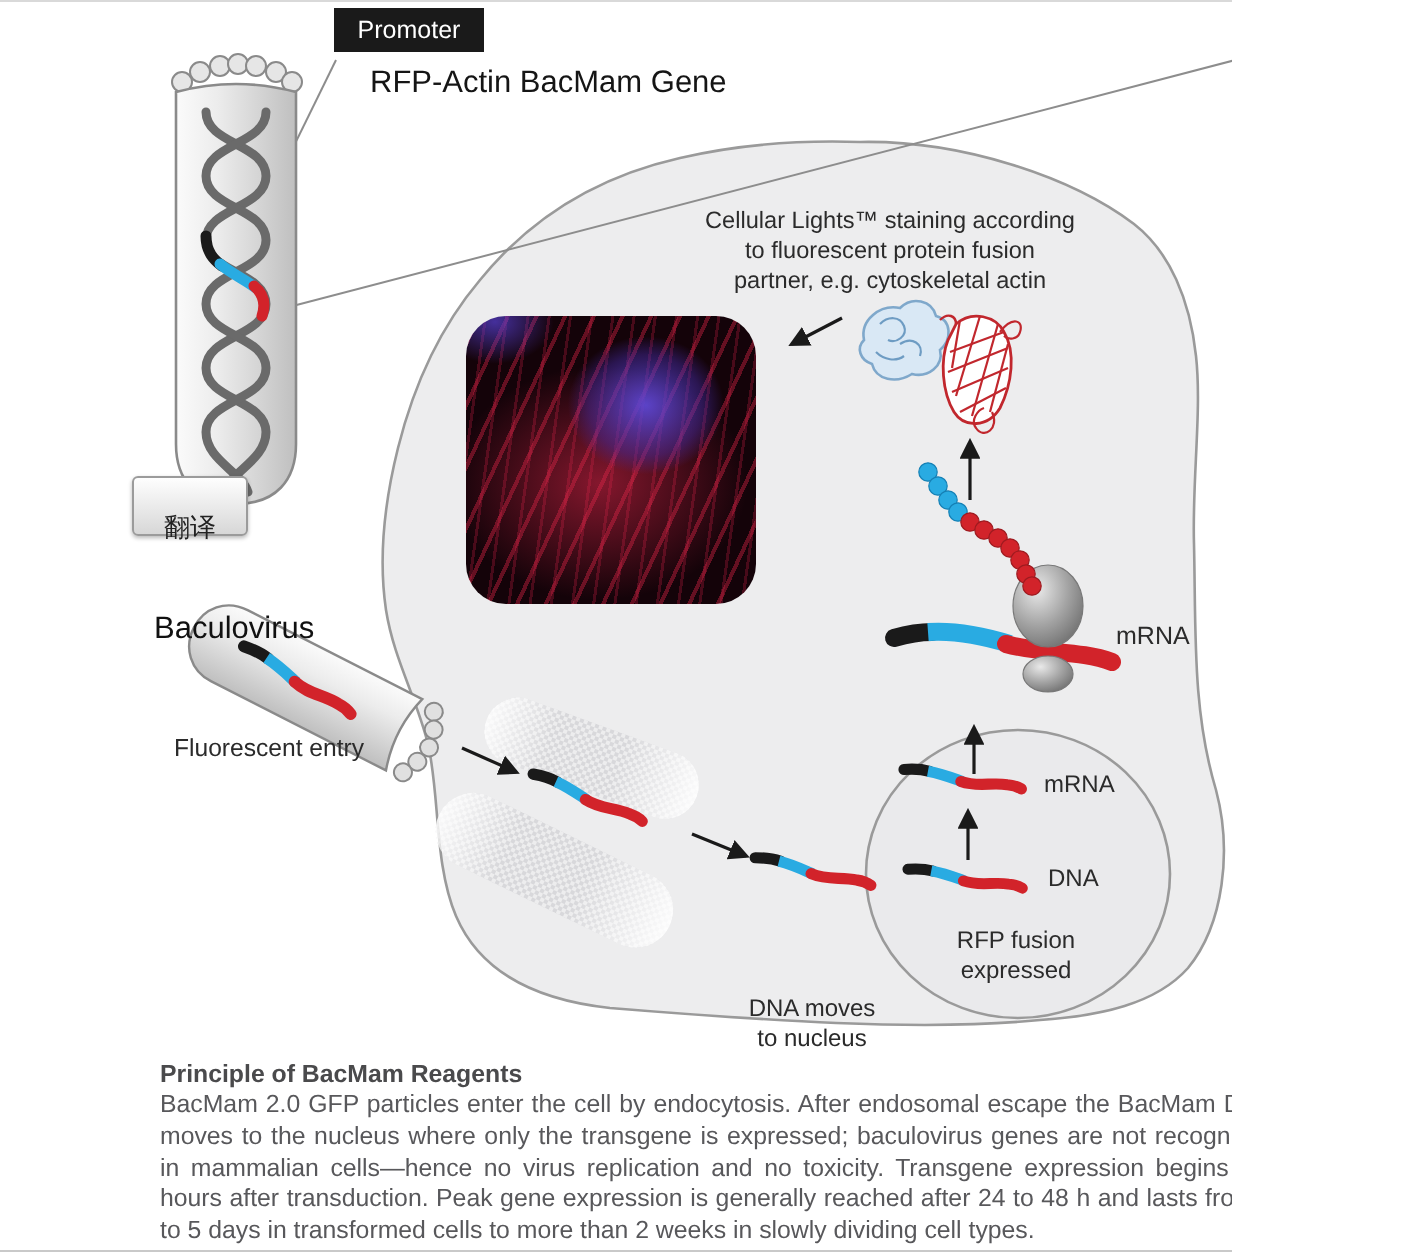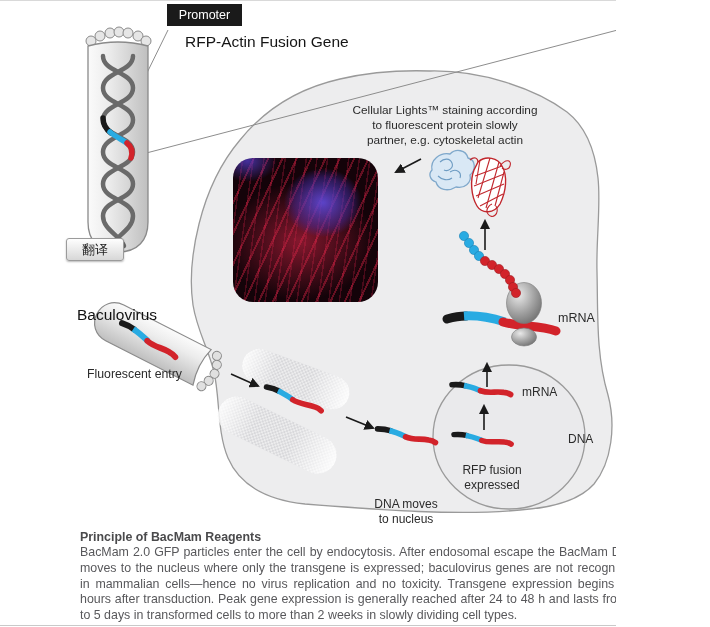--- a/index.html
+++ b/index.html
@@ -29,33 +29,33 @@
       repeating-linear-gradient(115deg, rgba(0,0,0,0) 0 5px, rgba(222,35,70,0.40) 5px 7px, rgba(0,0,0,0) 7px 13px),
       repeating-linear-gradient(98deg, rgba(0,0,0,0) 0 9px, rgba(180,25,60,0.33) 9px 10.5px),
       #140309;}
 
   
   .lbl{position:absolute;font-size:12px;line-height:1.28;color:#2b2b2b;z-index:3;white-space:pre-line;}
   .lbl.center{text-align:center;}
   .lbl-cellular{left:330px;top:103px;width:230px;font-size:11.8px;}
   .lbl-mrna-ribo{left:558px;top:310px;font-size:12.5px;}
   .lbl-mrna-nuc{left:522px;top:385px;}
-  .lbl-dna-nuc{left:524px;top:432px;margin-left:44px;}
-  .lbl-rfp-fusion{left:433px;top:463px;width:118px;}
+  .lbl-dna-nuc{left:524px;top:432px;}
+  .lbl-rfp-fusion{left:449px;top:463px;width:118px;}
   .lbl-dna-moves{left:351px;top:449px;width:110px;margin-top:48px;}
   .lbl-endo{left:87px;top:367px;font-size:12.3px;}
   .lbl-baculo{left:77px;top:260px;font-size:15.5px;color:#111;margin-top:45px;}
 
   
   .translate-btn{position:absolute;left:66px;top:238px;width:58px;height:23px;z-index:4;
     border:1px solid #9b9b9b;border-radius:3px;
     background:linear-gradient(#fefefe,#e9e9e9 55%,#d7d7d7);
     box-shadow:0 1px 2px rgba(0,0,0,0.28);
     font-family:"Liberation Sans",sans-serif;font-size:13px;color:#222;
-    text-align:center;line-height:21px;padding:0;cursor:pointer;}
+    text-align:center;line-height:21px;padding:14px;cursor:pointer;}
 
   
   .caption{position:absolute;left:80px;top:529px;width:558px;z-index:3;}
   .cap-title{margin:0;font-size:12.4px;font-weight:bold;color:#4a4a4c;line-height:16px;}
   .cap-body{margin:0;font-size:12.4px;color:#58585b;line-height:15.8px;text-align:justify;}
 </style>
 </head>
 <body>
 
 <div class="page">
@@ -238,26 +238,26 @@
         <line x1="484" y1="430" x2="484" y2="406" marker-end="url(#ah)"></line>
         <line x1="487" y1="387" x2="487" y2="364" marker-end="url(#ah)"></line>
         <line x1="485" y1="250" x2="485" y2="221" marker-end="url(#ah)"></line>
         <line x1="421" y1="159" x2="396" y2="172" marker-end="url(#ah)"></line>
       </g>
     </svg>
 
     <div class="gene-bar">
       <div class="gene-seg seg-promoter">Promoter</div>
     </div>
-    <div class="gene-caption">RFP-Actin Fusion Gene</div>
+    <div class="gene-caption">RFP-Actin BacMam Gene</div>
 
     <div class="micrograph"></div>
 
     <div class="lbl center lbl-cellular">Cellular Lights™ staining according
-to fluorescent protein slowly
+to fluorescent protein fusion
 partner, e.g. cytoskeletal actin</div>
     <div class="lbl lbl-mrna-ribo">mRNA</div>
     <div class="lbl lbl-mrna-nuc">mRNA</div>
     <div class="lbl lbl-dna-nuc">DNA</div>
     <div class="lbl center lbl-rfp-fusion">RFP fusion
 expressed</div>
     <div class="lbl center lbl-dna-moves">DNA moves
 to nucleus</div>
     <div class="lbl lbl-endo">Fluorescent entry</div>
     <div class="lbl lbl-baculo">Baculovirus</div>

